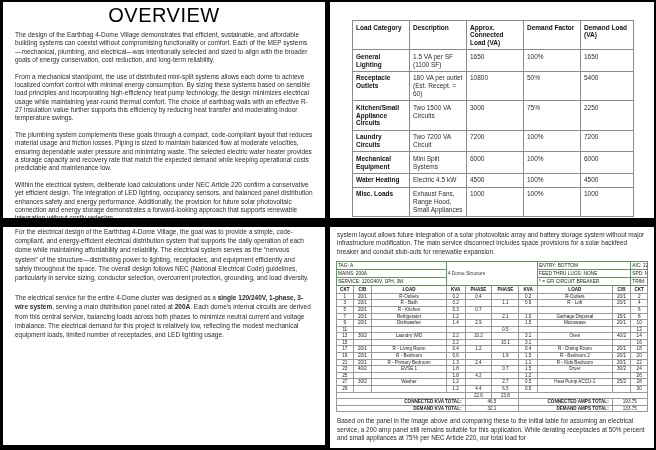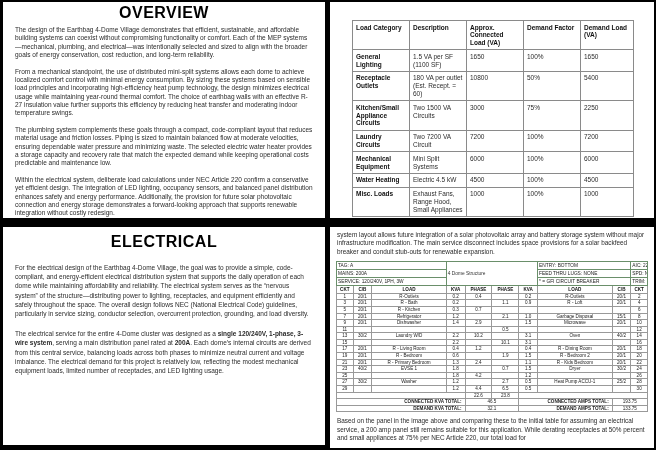--- a/index.html
+++ b/index.html
@@ -7,21 +7,21 @@
     width:656px;height:450px;background:#000;position:relative;overflow:hidden;
     font-family:"Liberation Sans", sans-serif;
   }
   .page{position:absolute;background:#ffffff;overflow:hidden;}
   #page-tl{left:3px;top:2px;width:322px;height:216px;}
   #page-tr{left:330px;top:2px;width:324px;height:216px;}
   #page-bl{left:3px;top:227px;width:322px;height:218px;}
   #page-br{left:330px;top:227px;width:324px;height:221px;}
 
   .doc-title{
-    text-align:center;font-size:16px;font-weight:700;color:#000;
+    text-align:center;font-size:20px;font-weight:400;color:#000;
     margin:2px 0 4px 0;letter-spacing:.5px;
   }
   .doc-body{padding:0 12px;}
   .doc-body p{margin:0 0 8.5px 0;font-size:6.5px;line-height:8.3px;color:#2b2b2b;}
   #page-bl .doc-body p{line-height:9.2px;margin-bottom:11px;}
   #page-bl .doc-title{margin-top:6px;margin-bottom:12px;}
 
   
   .demand-wrap{padding:18px 0 0 22px;}
   table.demand{border-collapse:collapse;table-layout:fixed;width:281px;}
@@ -130,21 +130,20 @@
             <td>1000</td>
             <td>100%</td>
             <td>1000</td>
           </tr>
         </tbody>
     </table>
   </div>
 </div>
 
 <div class="page" id="page-bl">
-  <div class="doc-title">ELECTRICAL</div>
   <div class="doc-body">
     <p>For the electrical design of the Earthbag 4-Dome Village, the goal was to provide a simple, code-compliant, and energy-efficient electrical distribution system that supports the daily operation of each dome while maintaining affordability and reliability. The electrical system serves as the “nervous system” of the structure—distributing power to lighting, receptacles, and equipment efficiently and safely throughout the space. The overall design follows NEC (National Electrical Code) guidelines, particularly in service sizing, conductor selection, overcurrent protection, grounding, and load diversity.</p>
     <p><span>The electrical service for the entire 4-Dome cluster was designed as a </span><b>single 120/240V, 1-phase, 3-wire system</b><span>, serving a main distribution panel rated at </span><b>200A</b><span>. Each dome’s internal circuits are derived from this central service, balancing loads across both phases to minimize neutral current and voltage imbalance. The electrical demand for this project is relatively low, reflecting the modest mechanical equipment loads, limited number of receptacles, and LED lighting usage.</span></p>
   </div>
 </div>
 
 <div class="page" id="page-br">
   <div class="br-text">
     <p>system layout allows future integration of a solar photovoltaic array and battery storage system without major infrastructure modification. The main service disconnect includes space provisions for a solar backfeed breaker and conduit stub-outs for renewable expansion.</p>
   </div>

